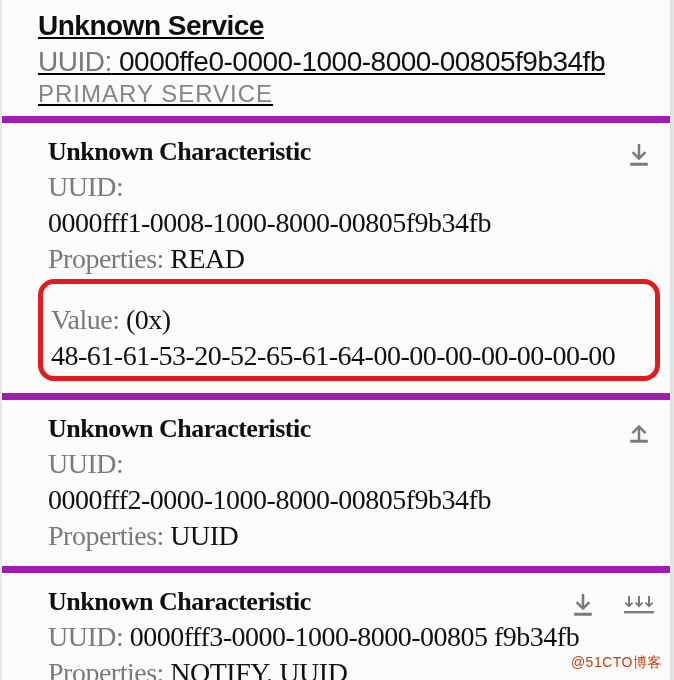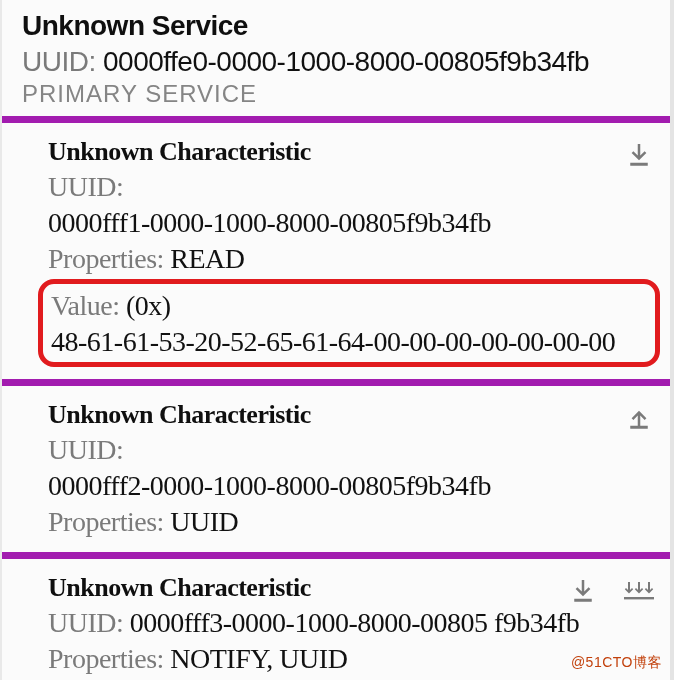--- a/index.html
+++ b/index.html
@@ -10,21 +10,22 @@
     height: 680px;
     overflow: hidden;
     position: relative;
     color: #000;
   }
   .page {
     padding: 10px 0 0 0;
     border-left: 2px solid #e9e9e9;
   }
   .service-header {
-    padding: 0 24px 8px 20px;
+    padding: 0 24px 8px 36px;
+    text-decoration: underline;
   }
   .svc-title {
     font-size: 28px;
     font-weight: 700;
     color: #0f0f0f;
     letter-spacing: -0.5px;
   }
   .kv-line { font-size: 28px; margin-top: 4px; letter-spacing: -0.5px; }
   .k { color: #7a7a7a; }
   .v { color: #111; }
@@ -58,21 +59,21 @@
     height: 34px;
     display: flex;
     align-items: center;
     justify-content: center;
     cursor: pointer;
   }
   .icon-btn svg { display: block; }
   .highlight {
     border: 5px solid #e11b1e;
     border-radius: 16px;
-    padding: 2px 8px 4px 8px;
+    padding: 16px 8px 4px 8px;
     margin: 4px -10px -2px -10px;
   }
   .watermark {
     position: absolute;
     right: 12px;
     bottom: 8px;
     font-size: 14px;
     color: #c2410c;
     letter-spacing: 0.5px;
   }
@@ -105,21 +106,21 @@
               <rect x="5" y="19" width="14" height="2.4"></rect>
             </g>
           </svg>
       </div>
     </div>
     <div class="char-title">Unknown Characteristic</div>
     <div class="kv-line">
       <span class="k">UUID:</span>
     </div>
     <div class="kv-line">
-      <span class="v">0000fff1-0000-1000-8000-00805f9b34fb</span>
+      <span class="v">0000fff1-0008-1000-8000-00805f9b34fb</span>
     </div>
     <div class="kv-line">
       <span class="k">Properties:</span>
       <span class="v">READ</span>
     </div>
     <div class="highlight">
       <div class="kv-line">
         <span class="k">Value:</span>
         <span class="v">(0x)</span>
       </div>

